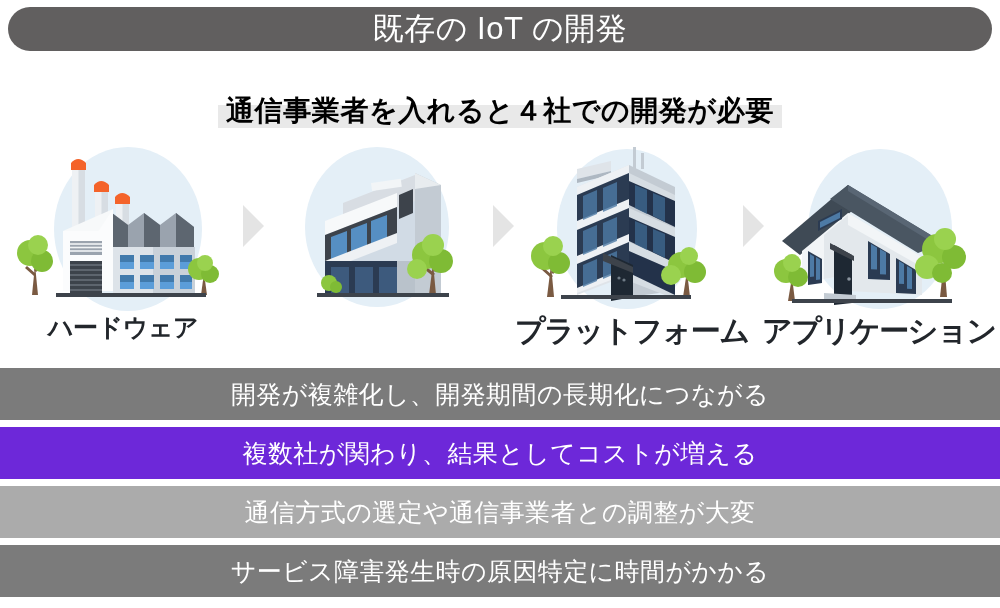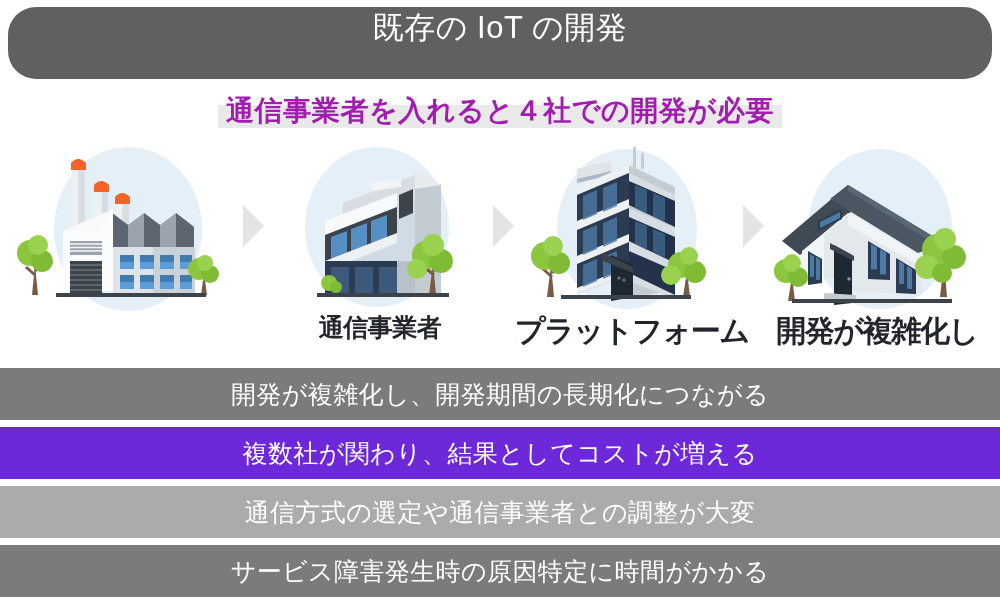--- a/index.html
+++ b/index.html
@@ -14,25 +14,25 @@
     overflow: hidden;
     position: relative;
   }
 
   
   #title-banner {
     position: absolute;
     left: 8px;
     top: 7px;
     width: 984px;
-    height: 72px;
+    height: 44px;
     background: #615f5f;
     border-radius: 28px;
     display: flex;
-    align-items: flex-start;
+    align-items: center;
     justify-content: center;
   }
   #title-text {
     color: #ffffff;
     font-size: 31px;
     font-weight: 500;
     letter-spacing: 0.5px;
     white-space: nowrap;
   }
 
@@ -57,21 +57,21 @@
     left: 0;
     right: 0;
     bottom: 2px;
     height: 23px;
     background: #e9e9e9;
     z-index: 0;
   }
   #subtitle-text {
     position: relative;
     z-index: 1;
-    color: #a21caf;
+    color: #000000;
     font-size: 28px;
     font-weight: bold;
     letter-spacing: 0.6px;
     white-space: nowrap;
   }
 
   
   #icon-row {
     position: absolute;
     left: 0;
@@ -232,20 +232,21 @@
         <g>
           <path d="M196 130 l3 22 h-6 z" fill="#7a5a42"></path>
           <circle cx="191" cy="126" r="11" fill="#8cc63f"></circle>
           <circle cx="202" cy="131" r="9" fill="#7fbb35"></circle>
           <circle cx="197" cy="120" r="8" fill="#9ad24f"></circle>
         </g>
 
         <rect x="48" y="150" width="150" height="4" fill="#3d434b"></rect>
       </svg>
     </div>
+    <div class="stage-label">ハードウェア</div>
   </div>
 
   <div class="arrow" style="left:240px;">
     <svg viewBox="0 0 26 46" xmlns="http://www.w3.org/2000/svg">
         <path d="M3 2 L24 23 L3 44 Z" fill="#e4e4e4"></path>
       </svg>
   </div>
 
   <div class="stage" style="left:265px;">
     <div class="stage-art">
@@ -289,21 +290,20 @@
           <path d="M168 120 l3 32 h-7 z" fill="#7a5a42"></path>
           <path d="M169 132 l-10 -8 M169 128 l9 -10" stroke="#7a5a42" stroke-width="3" fill="none"></path>
           <circle cx="161" cy="112" r="14" fill="#8cc63f"></circle>
           <circle cx="176" cy="118" r="12" fill="#7fbb35"></circle>
           <circle cx="168" cy="102" r="11" fill="#9ad24f"></circle>
           <circle cx="152" cy="126" r="10" fill="#9ad24f"></circle>
         </g>
         <rect x="52" y="150" width="132" height="4" fill="#3d434b"></rect>
       </svg>
     </div>
-    <div class="stage-label">通信事業者</div>
   </div>
 
   <div class="arrow" style="left:490px;">
     <svg viewBox="0 0 26 46" xmlns="http://www.w3.org/2000/svg">
         <path d="M3 2 L24 23 L3 44 Z" fill="#e4e4e4"></path>
       </svg>
   </div>
 
   <div class="stage" style="left:515px;">
     <div class="stage-art">
@@ -446,21 +446,21 @@
           <path d="M183 130 l-11 -9 M183 126 l10 -11" stroke="#7a5a42" stroke-width="3" fill="none"></path>
           <circle cx="175" cy="106" r="15" fill="#8cc63f"></circle>
           <circle cx="192" cy="114" r="12" fill="#7fbb35"></circle>
           <circle cx="183" cy="96" r="11" fill="#9ad24f"></circle>
           <circle cx="165" cy="124" r="12" fill="#9ad24f"></circle>
           <circle cx="180" cy="130" r="10" fill="#7fbb35"></circle>
         </g>
         <rect x="30" y="156" width="160" height="4" fill="#3d434b"></rect>
       </svg>
     </div>
-    <div class="stage-label tight">開発が複雑化し</div>
+    <div class="stage-label tight">アプリケーション</div>
   </div>
 
 </div>
 
 <div id="bars">
   <div class="bar" style="background:#7b7b7b;">
     <div class="bar-text">開発が複雑化し、開発期間の長期化につながる</div>
   </div>
   <div class="bar" style="background:#6d28d9;">
     <div class="bar-text">複数社が関わり、結果としてコストが増える</div>

